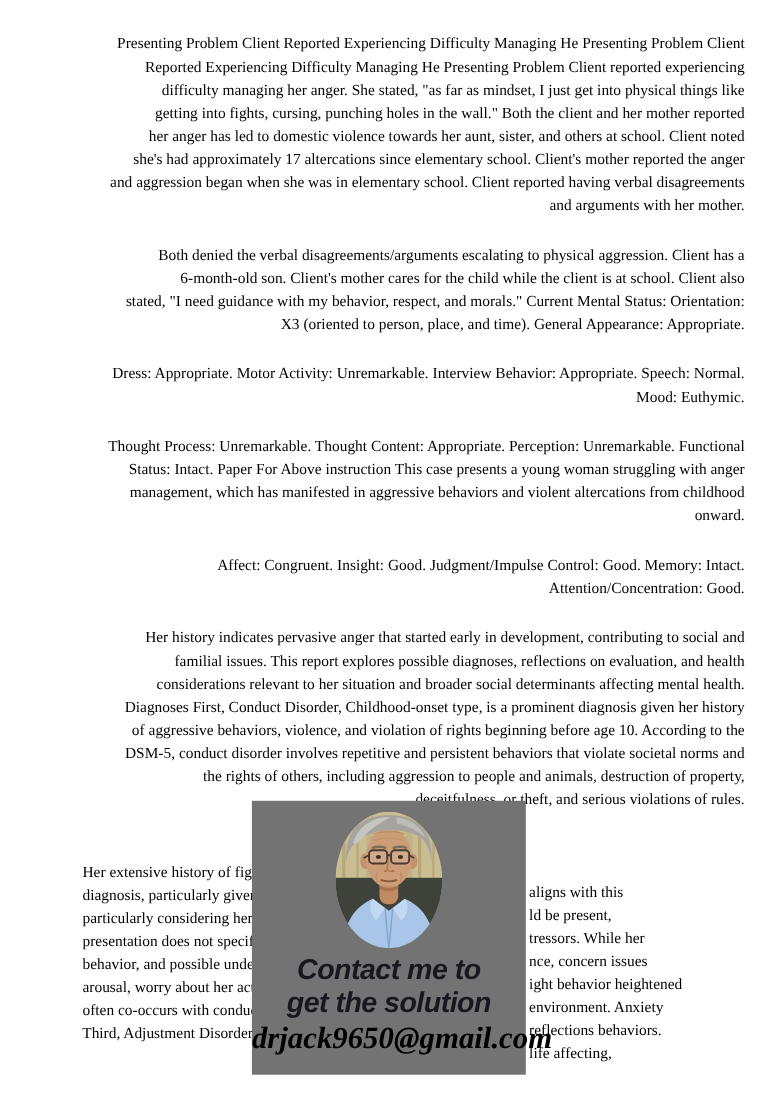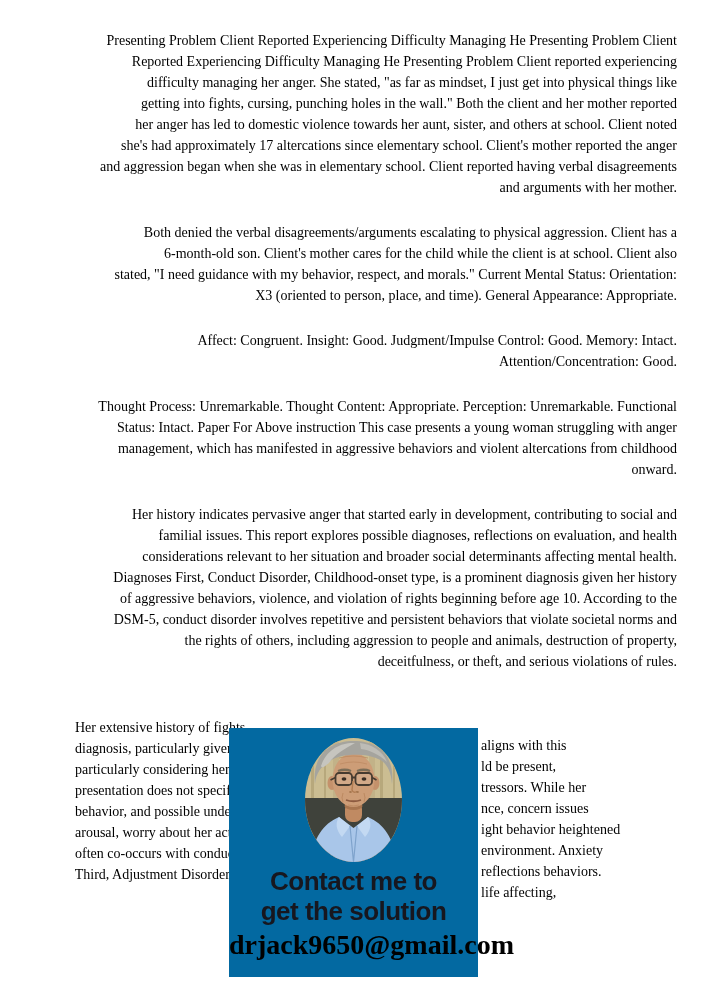--- a/index.html
+++ b/index.html
@@ -83,26 +83,28 @@
 difficulty managing her anger. She stated, "as far as mindset, I just get into physical things like
 getting into fights, cursing, punching holes in the wall." Both the client and her mother reported
 her anger has led to domestic violence towards her aunt, sister, and others at school. Client noted
 she's had approximately 17 altercations since elementary school. Client's mother reported the anger
 and aggression began when she was in elementary school. Client reported having verbal disagreements
 and arguments with her mother.</p>
     <p class="para">Both denied the verbal disagreements/arguments escalating to physical aggression. Client has a
 6-month-old son. Client's mother cares for the child while the client is at school. Client also
 stated, "I need guidance with my behavior, respect, and morals." Current Mental Status: Orientation:
 X3 (oriented to person, place, and time). General Appearance: Appropriate.</p>
-    <p class="para">Affect: Congruent. Insight: Good. Judgment/Impulse Control: Good. Memory: Intact.
-Attention/Concentration: Good.</p>
+    <p class="para">Dress: Appropriate. Motor Activity: Unremarkable. Interview Behavior: Appropriate. Speech: Normal.
+Mood: Euthymic.</p>
     <p class="para">Thought Process: Unremarkable. Thought Content: Appropriate. Perception: Unremarkable. Functional
 Status: Intact. Paper For Above instruction This case presents a young woman struggling with anger
 management, which has manifested in aggressive behaviors and violent altercations from childhood
 onward.</p>
+    <p class="para">Affect: Congruent. Insight: Good. Judgment/Impulse Control: Good. Memory: Intact.
+Attention/Concentration: Good.</p>
     <p class="para">Her history indicates pervasive anger that started early in development, contributing to social and
 familial issues. This report explores possible diagnoses, reflections on evaluation, and health
 considerations relevant to her situation and broader social determinants affecting mental health.
 Diagnoses First, Conduct Disorder, Childhood-onset type, is a prominent diagnosis given her history
 of aggressive behaviors, violence, and violation of rights beginning before age 10. According to the
 DSM-5, conduct disorder involves repetitive and persistent behaviors that violate societal norms and
 the rights of others, including aggression to people and animals, destruction of property,
 deceitfulness, or theft, and serious violations of rules.</p>
 
     <div>
@@ -134,21 +136,21 @@
         <span>often co-occurs with conduct pr</span>
         <span class="obs-right">reflections behaviors.</span>
       </div>
       <div class="obs-line">
         <span>Third, Adjustment Disorder, Un</span>
         <span class="obs-right">life affecting,</span>
       </div>
     </div>
   </div>
 
-  <div id="promo-box" style="background: #0369a1;">
+  <div id="promo-box" style="background: #737373; font-style: italic;">
     <svg id="promo-photo" viewBox="0 0 97 124" xmlns="http://www.w3.org/2000/svg" aria-hidden="true">
       <defs>
         <clipPath id="ovalClip">
             <ellipse cx="48.5" cy="62" rx="48.5" ry="62"></ellipse>
           </clipPath>
       </defs>
       <g clip-path="url(#ovalClip)">
         <rect x="0" y="0" width="97" height="124" fill="#cbbd92"></rect>
         <rect x="6" y="0" width="3" height="124" fill="#b7a87c"></rect>
         <rect x="19" y="0" width="2" height="124" fill="#b7a87c"></rect>

